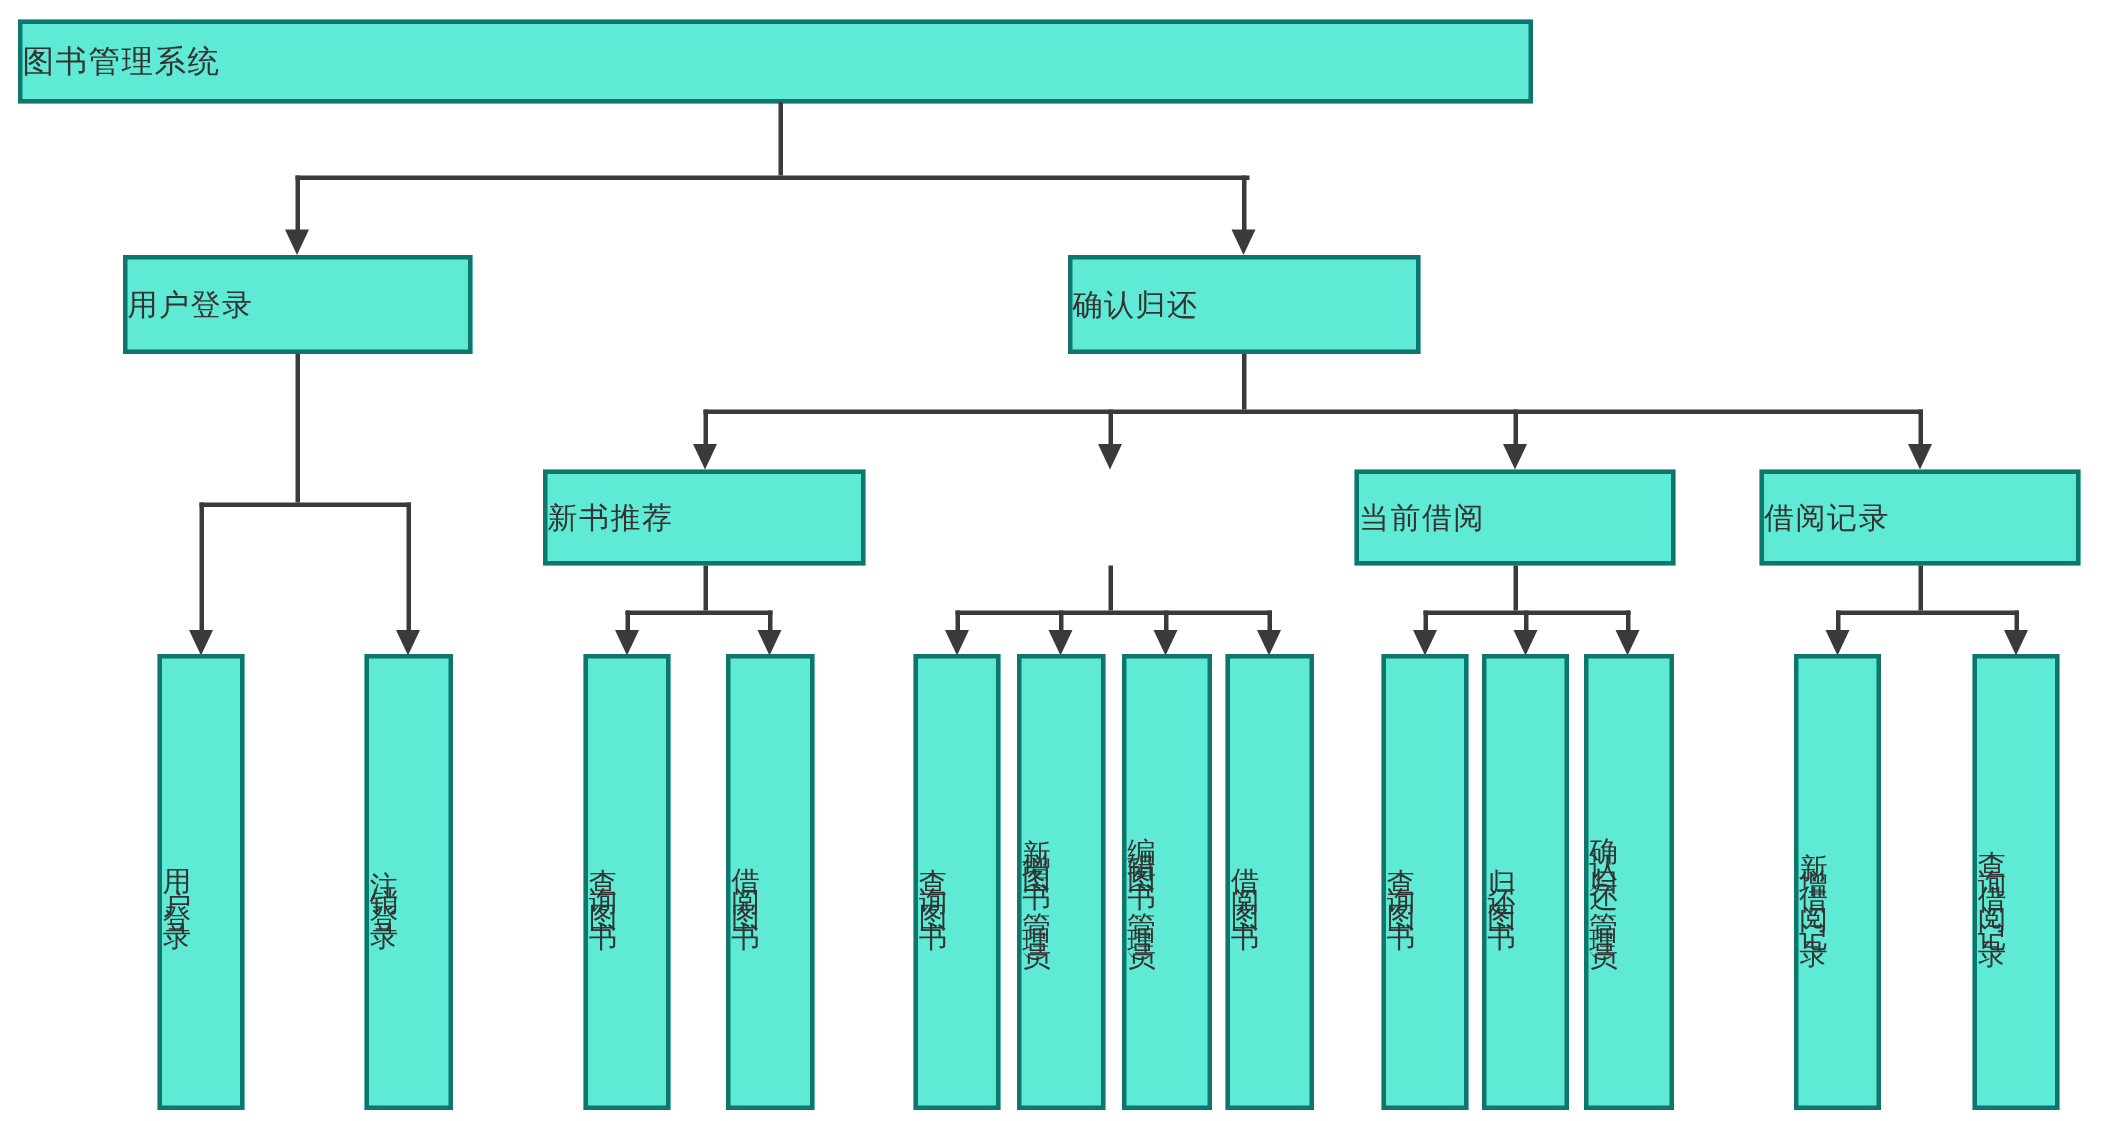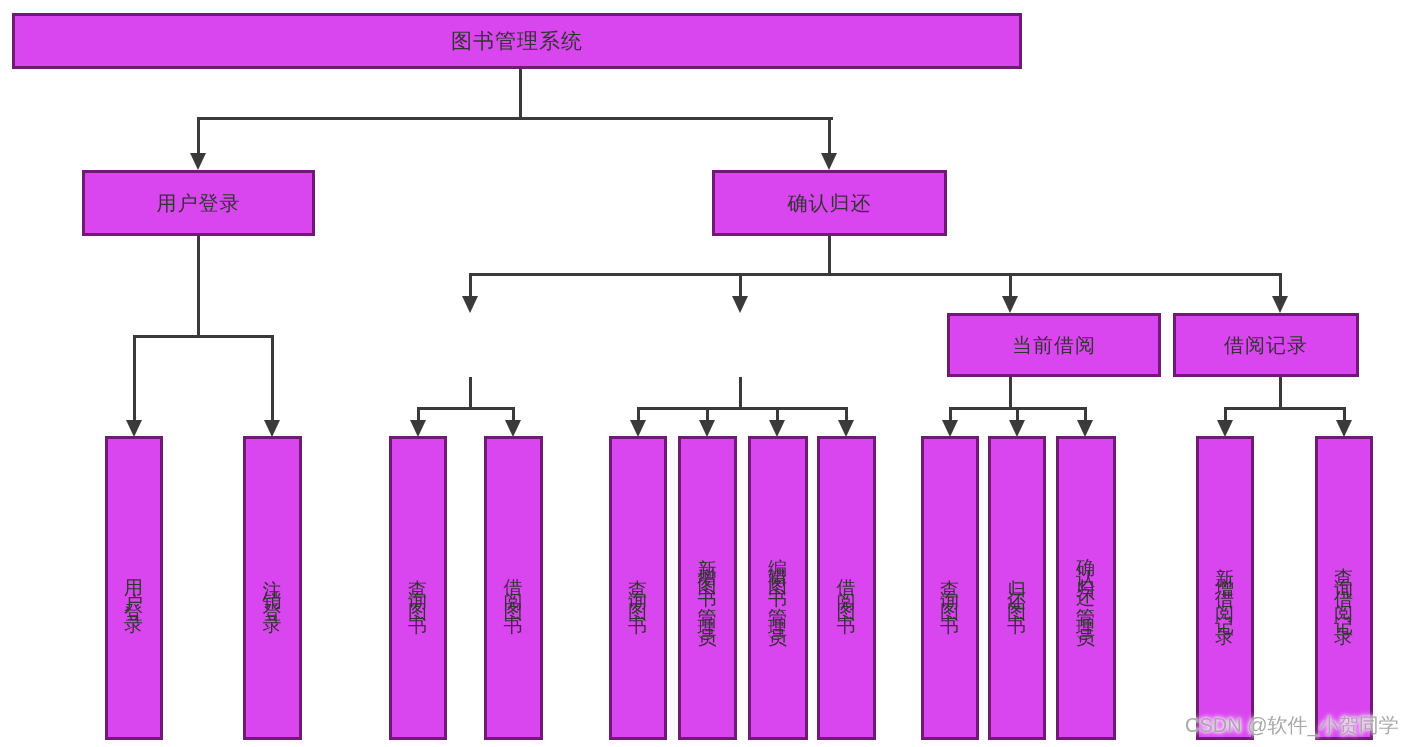--- a/index.html
+++ b/index.html
@@ -6,25 +6,25 @@
   .canvas{
     position:relative;
     width:1405px;height:747px;
     background:#ffffff;
     font-family:"Liberation Sans", sans-serif;
     overflow:hidden;
   }
   .box{
     position:absolute;
     box-sizing:border-box;
-    border:3px solid #701a75;
-    background:#d946ef;
+    border:3px solid #0f766e;
+    background:#5eead4;
     display:flex;
     align-items:center;
-    justify-content:center;
+    justify-content:flex-start;
     color:#333333;
   }
   .hbox{font-size:20px;letter-spacing:1px;}
   .rootbox{font-size:21px;}
   .leaf{
     font-size:19px;
   }
   .leaf .vtxt{
     writing-mode:vertical-rl;
     text-orientation:mixed;
@@ -86,24 +86,27 @@
   <div class="hline" style="left:469px;top:273px;width:813px;"></div>
   <div class="vline" style="left:469px;top:273px;height:23px;"></div>
   <div class="arrow" style="left:462px;top:296px;"></div>
   <div class="vline" style="left:739px;top:273px;height:23px;"></div>
   <div class="arrow" style="left:732px;top:296px;"></div>
   <div class="vline" style="left:1009px;top:273px;height:23px;"></div>
   <div class="arrow" style="left:1002px;top:296px;"></div>
   <div class="vline" style="left:1279px;top:273px;height:23px;"></div>
   <div class="arrow" style="left:1272px;top:296px;"></div>
 
-  <div class="box hbox" style="left:903px;top:313px;width:214px;height:64px;margin-left:44px;">
+  <div class="box hbox" style="left:362px;top:313px;width:215px;height:64px;">
+    <span>新书推荐</span>
+  </div>
+  <div class="box hbox" style="left:903px;top:313px;width:214px;height:64px;">
     <span>当前借阅</span>
   </div>
-  <div class="box hbox" style="left:1173px;top:313px;width:186px;height:64px;">
+  <div class="box hbox" style="left:1173px;top:313px;width:214px;height:64px;">
     <span>借阅记录</span>
   </div>
 
   <div class="vline" style="left:469px;top:377px;height:30px;"></div>
   <div class="hline" style="left:417px;top:407px;width:98px;"></div>
   <div class="vline" style="left:417px;top:407px;height:13px;"></div>
   <div class="arrow" style="left:410px;top:420px;"></div>
   <div class="vline" style="left:512px;top:407px;height:13px;"></div>
   <div class="arrow" style="left:505px;top:420px;"></div>
 
@@ -171,15 +174,14 @@
     <span class="vtxt tight">确认归还（管理员）</span>
   </div>
 
   <div class="box leaf" style="left:1196px;top:436px;width:58px;height:304px;">
     <span class="vtxt">新增借阅记录</span>
   </div>
   <div class="box leaf" style="left:1315px;top:436px;width:58px;height:304px;">
     <span class="vtxt">查询借阅记录</span>
   </div>
 
-  <div class="watermark" style="left:1185px;top:712px;">CSDN @软件_小贺同学</div>
 
 </div>
 
 </body></html>

